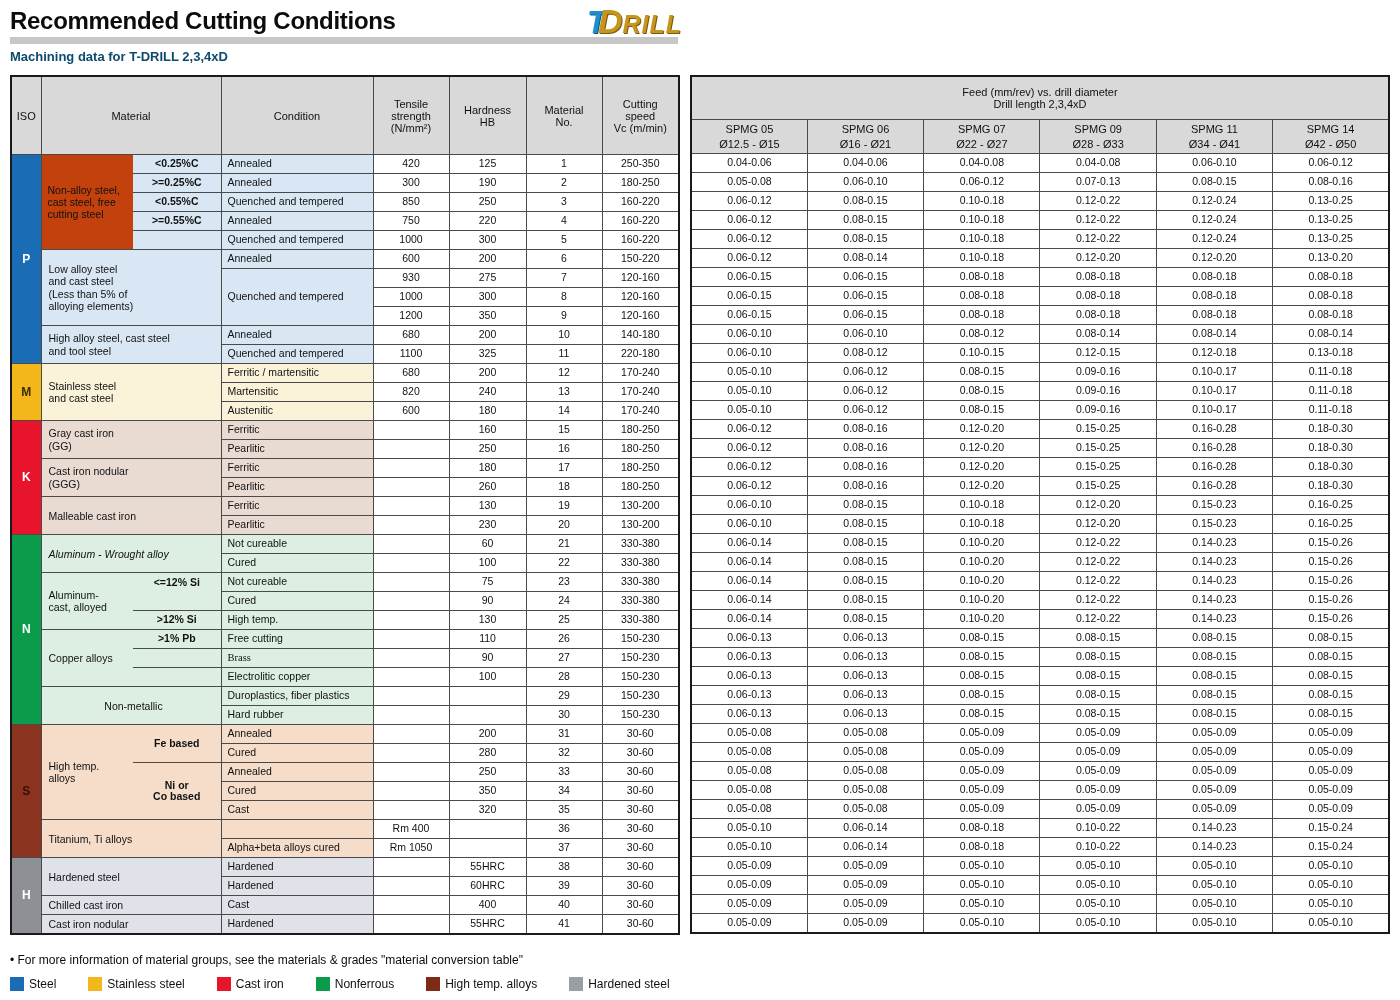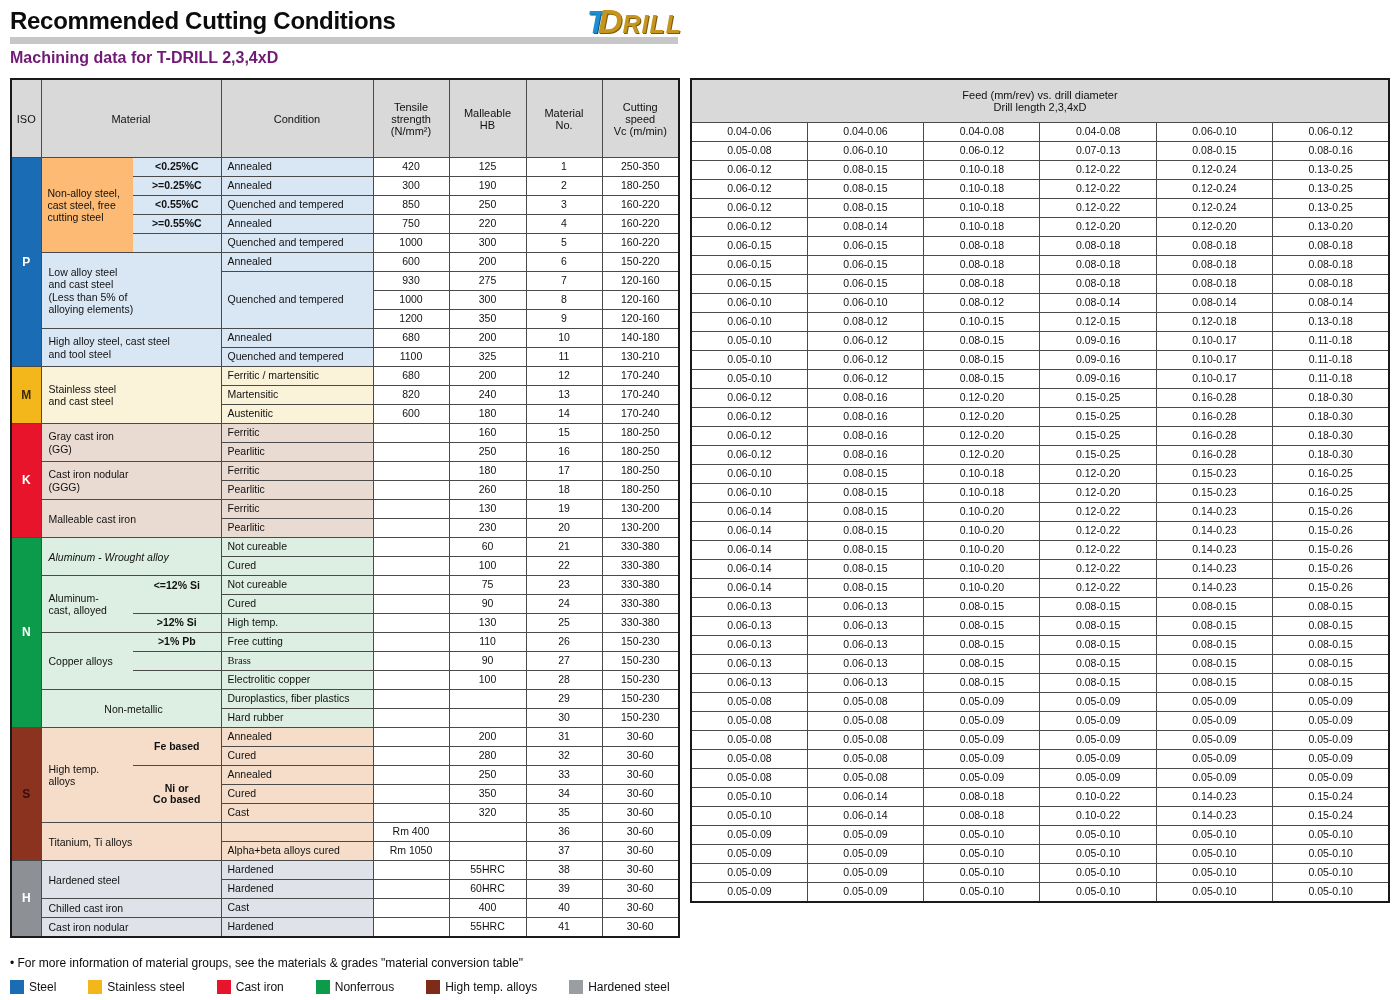--- a/index.html
+++ b/index.html
@@ -3,21 +3,21 @@
 <meta charset="utf-8">
 <style>
   html,body{margin:0;padding:0;background:#fff;}
   body{width:1400px;height:1000px;font-family:"Liberation Sans",sans-serif;color:#111;}
   .page{position:relative;width:1400px;height:1000px;box-sizing:border-box;padding:8px 10px 0 10px;overflow:hidden;}
 
   
   .hdr{position:relative;width:668px;}
   .title{font-size:24px;font-weight:bold;color:#0c0c0c;letter-spacing:-0.3px;line-height:1.05;}
   .title-bar{height:7px;background:#c7c7c7;margin:4px 0 5px 0;}
-  .subtitle{font-size:16px;font-weight:bold;color:#701a75;}
+  .subtitle{font-size:13px;font-weight:bold;color:#0c4a6e;}
   .logo{position:absolute;right:-4px;top:-4px;font-style:italic;font-weight:bold;white-space:nowrap;line-height:1;}
   .logo .lt{font-size:31px;color:#1d8fd0;margin-right:-8px;text-shadow:1px 1px 0 #0a5a8c;}
   .logo .ld{font-size:34px;color:#c6951d;text-shadow:1px 1px 0 #7c5a0d;}
   .logo .lr{font-size:25px;color:#c6951d;letter-spacing:1px;text-shadow:1px 1px 0 #7c5a0d;}
 
   
   .tables{display:flex;gap:10px;margin-top:11px;align-items:flex-start;}
   table{border-collapse:collapse;table-layout:fixed;}
   #left-table{width:668px;border:2px solid #1a1a1a;}
   #feed-table{width:710px;border:2px solid #1a1a1a;}
@@ -70,33 +70,33 @@
           <col style="width:77px">
       </colgroup>
       <thead>
         <tr>
           <th>ISO</th>
           <th colspan="2">Material</th>
           <th>Condition</th>
           <th>Tensile
 strength
 (N/mm²)</th>
-          <th>Malleable
+          <th>Hardness
 HB</th>
           <th>Material
 No.</th>
           <th>Cutting
 speed
 Vc (m/min)</th>
         </tr>
       </thead>
       <tbody id="left-tbody">
           <tr>
             <td class="iso-cell" rowspan="11" style="background: rgb(26, 108, 181); color: rgb(255, 255, 255);">P</td>
-            <td class="mat-cell has-note" rowspan="5" colspan="1" style="background: #fdba74; padding-left: 6px;">Non-alloy steel,
+            <td class="mat-cell has-note" rowspan="5" colspan="1" style="background: #c2410c; padding-left: 6px;">Non-alloy steel,
 cast steel, free
 cutting steel</td>
             <td class="note-cell note-line" rowspan="1" style="background: rgb(217, 231, 245);">&lt;0.25%C</td>
             <td class="cond-cell" style="background: rgb(217, 231, 245);">Annealed</td>
             <td class="num-cell">420</td>
             <td class="num-cell">125</td>
             <td class="num-cell">1</td>
             <td class="num-cell">250-350</td>
           </tr>
           <tr>
@@ -168,21 +168,21 @@
             <td class="num-cell">680</td>
             <td class="num-cell">200</td>
             <td class="num-cell">10</td>
             <td class="num-cell">140-180</td>
           </tr>
           <tr>
             <td class="cond-cell" style="background: rgb(217, 231, 245);">Quenched and tempered</td>
             <td class="num-cell">1100</td>
             <td class="num-cell">325</td>
             <td class="num-cell">11</td>
-            <td class="num-cell">130-210</td>
+            <td class="num-cell">220-180</td>
           </tr>
           <tr>
             <td class="iso-cell" rowspan="3" style="background: rgb(243, 183, 27); color: rgb(61, 43, 5);">M</td>
             <td class="mat-cell" rowspan="3" colspan="2" style="background: rgb(250, 243, 218);">Stainless steel
 and cast steel</td>
             <td class="cond-cell" style="background: rgb(250, 243, 218);">Ferritic / martensitic</td>
             <td class="num-cell">680</td>
             <td class="num-cell">200</td>
             <td class="num-cell">12</td>
             <td class="num-cell">170-240</td>
@@ -421,20 +421,34 @@
           </tr>
         </tbody>
     </table>
 
     <table id="feed-table">
       <thead>
         <tr>
           <th class="feed-title-th" colspan="6">Feed (mm/rev) vs. drill diameter
 Drill length 2,3,4xD</th>
         </tr>
+        <tr id="spmg-header-row">
+            <th class="spmg-th">SPMG 05
+Ø12.5 - Ø15</th>
+            <th class="spmg-th">SPMG 06
+Ø16 - Ø21</th>
+            <th class="spmg-th">SPMG 07
+Ø22 - Ø27</th>
+            <th class="spmg-th">SPMG 09
+Ø28 - Ø33</th>
+            <th class="spmg-th">SPMG 11
+Ø34 - Ø41</th>
+            <th class="spmg-th">SPMG 14
+Ø42 - Ø50</th>
+          </tr>
       </thead>
       <tbody id="feed-tbody">
           <tr>
             <td class="feed-cell">0.04-0.06</td>
             <td class="feed-cell">0.04-0.06</td>
             <td class="feed-cell">0.04-0.08</td>
             <td class="feed-cell">0.04-0.08</td>
             <td class="feed-cell">0.06-0.10</td>
             <td class="feed-cell">0.06-0.12</td>
           </tr>

